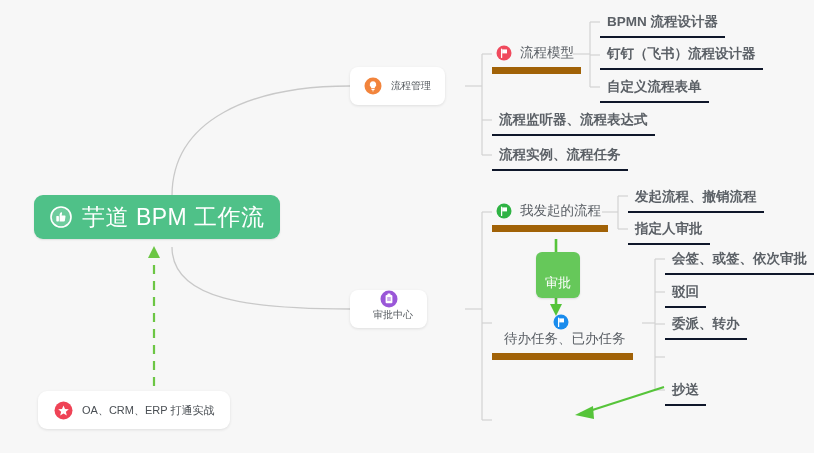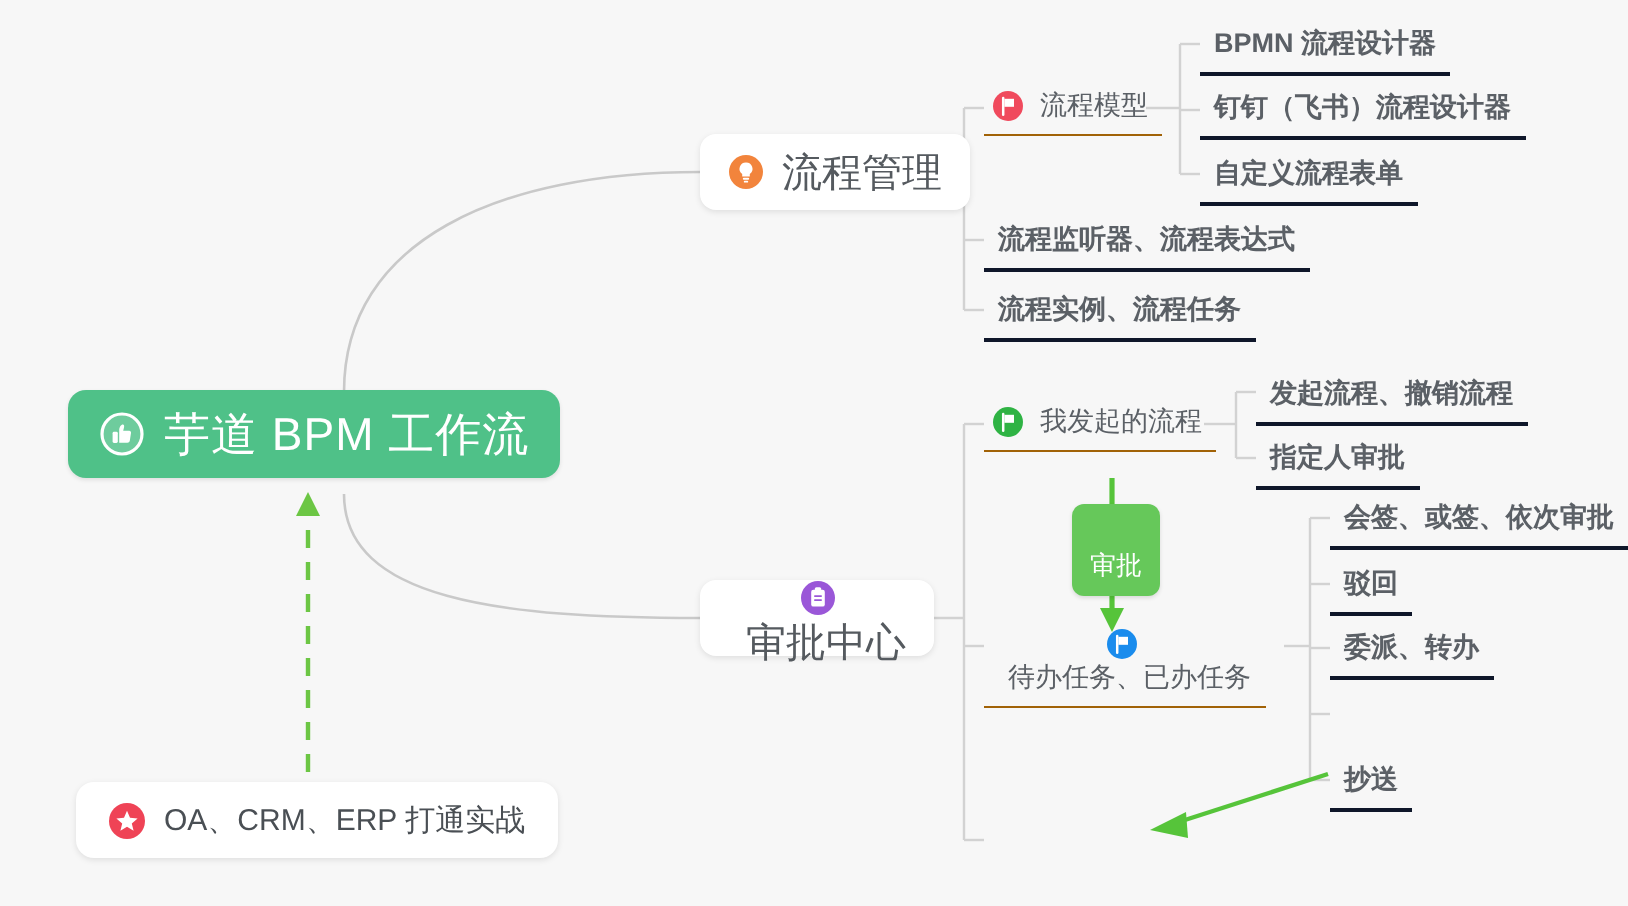--- a/index.html
+++ b/index.html
@@ -54,38 +54,38 @@
     background: #ffffff;
     border-radius: 8px;
     box-shadow: 0 1px 3px rgba(0,0,0,.10);
     display: flex;
     align-items: center;
     box-sizing: border-box;
     padding: 0 14px;
     height: 38px;
   }
   .card-label {
-    font-size: 20px;
+    font-size: 10px;
     color: #555a5f;
     margin-left: 9px;
     white-space: nowrap;
   }
   .note-card {
     position: absolute;
     background: #ffffff;
     border-radius: 9px;
     box-shadow: 0 1px 3px rgba(0,0,0,.10);
     display: flex;
     align-items: center;
     box-sizing: border-box;
     padding: 0 16px;
     height: 38px;
   }
   .note-label {
-    font-size: 15px;
+    font-size: 11px;
     color: #4a4f54;
     margin-left: 9px;
     white-space: nowrap;
   }
 
   
   .leaf {
     position: absolute;
     font-size: 13.5px;
     color: #5b6066;
@@ -93,21 +93,21 @@
     padding: 3px 7px 5px 7px;
     border-bottom: 2px solid #0f172a;
     box-sizing: border-box;
     font-weight: bold;
   }
   .leaf-flag {
     position: absolute;
     display: flex;
     align-items: center;
     padding: 3px 7px 5px 4px;
-    border-bottom: 1px solid #a16207;
+    border-bottom: 7px solid #a16207;
     box-sizing: border-box;
     white-space: nowrap;
   }
   .leaf-flag span.txt {
     font-size: 13.5px;
     color: #5b6066;
     margin-left: 8px;
   }
 
   

